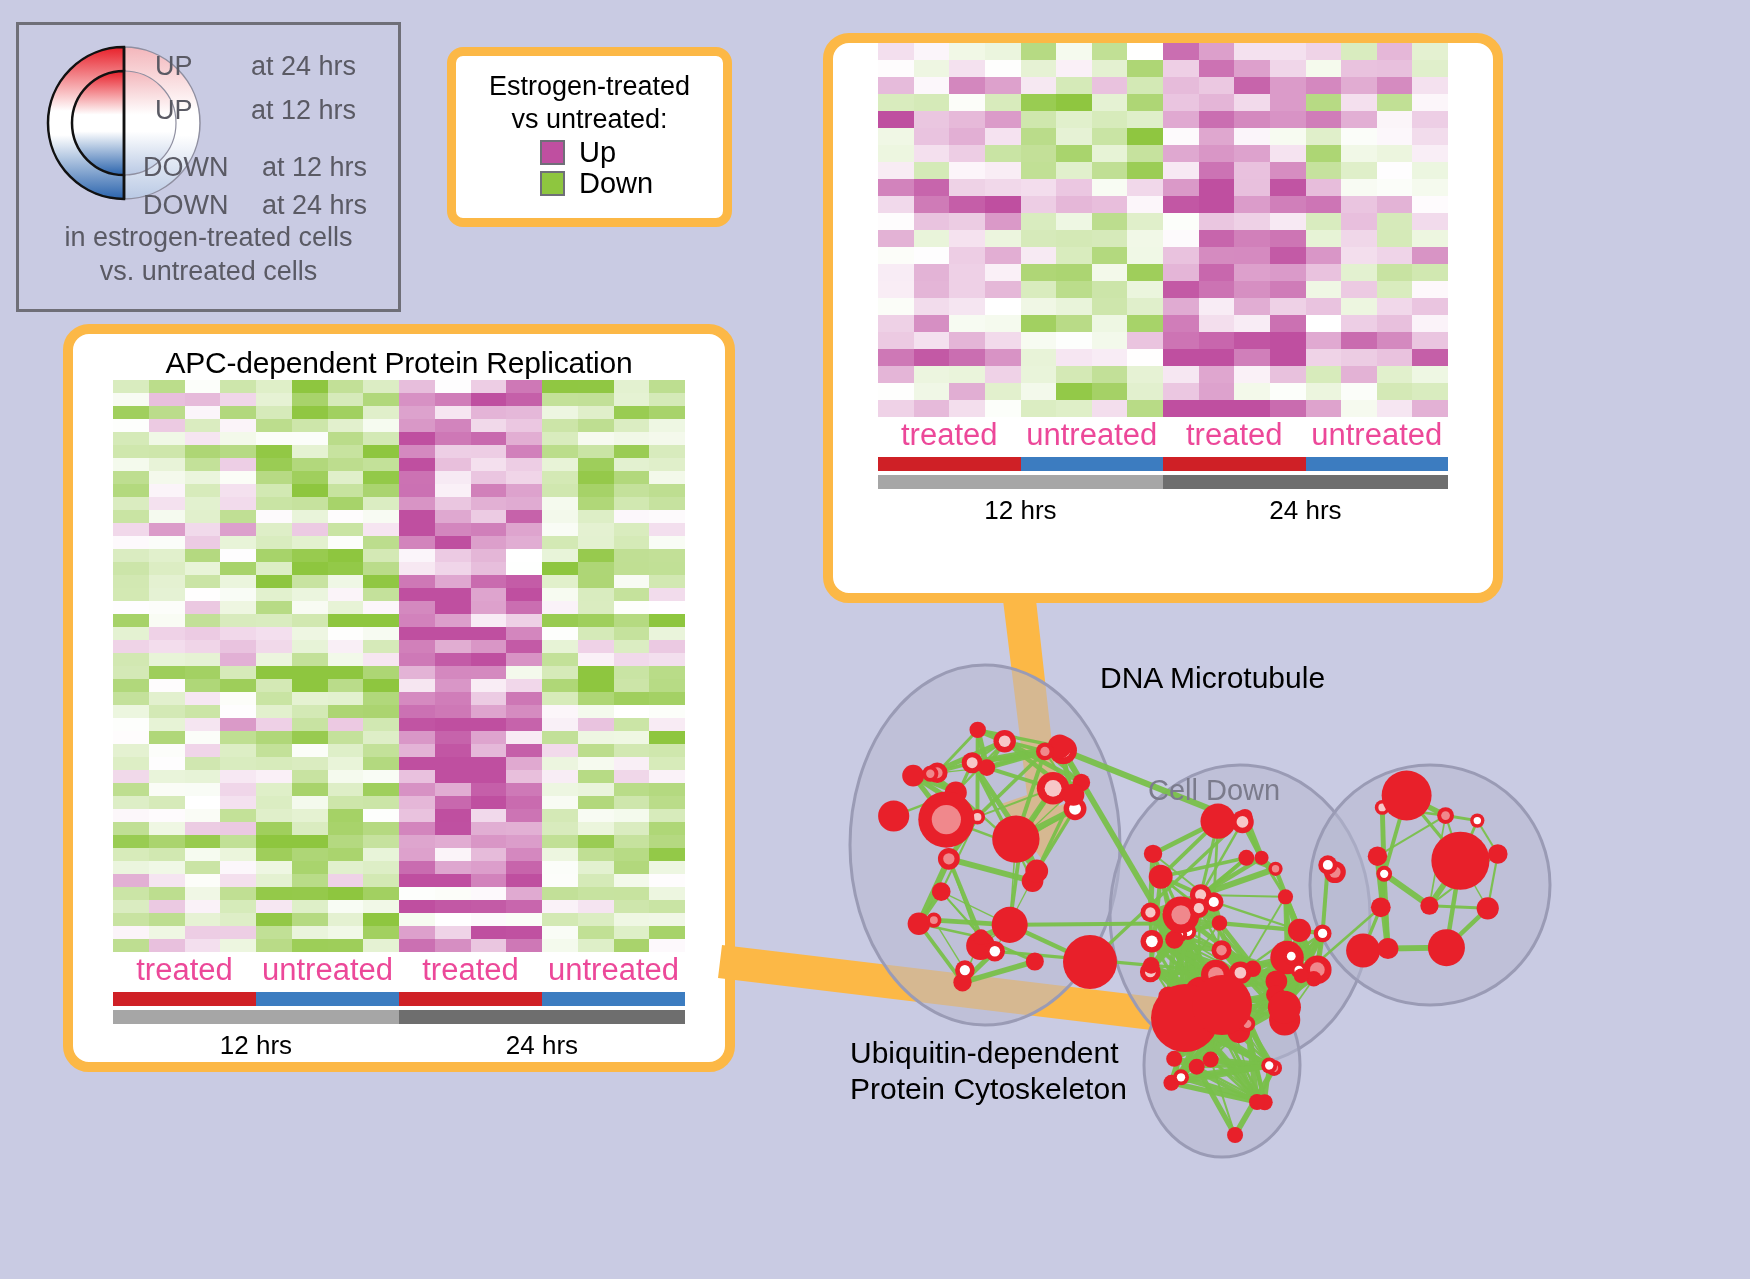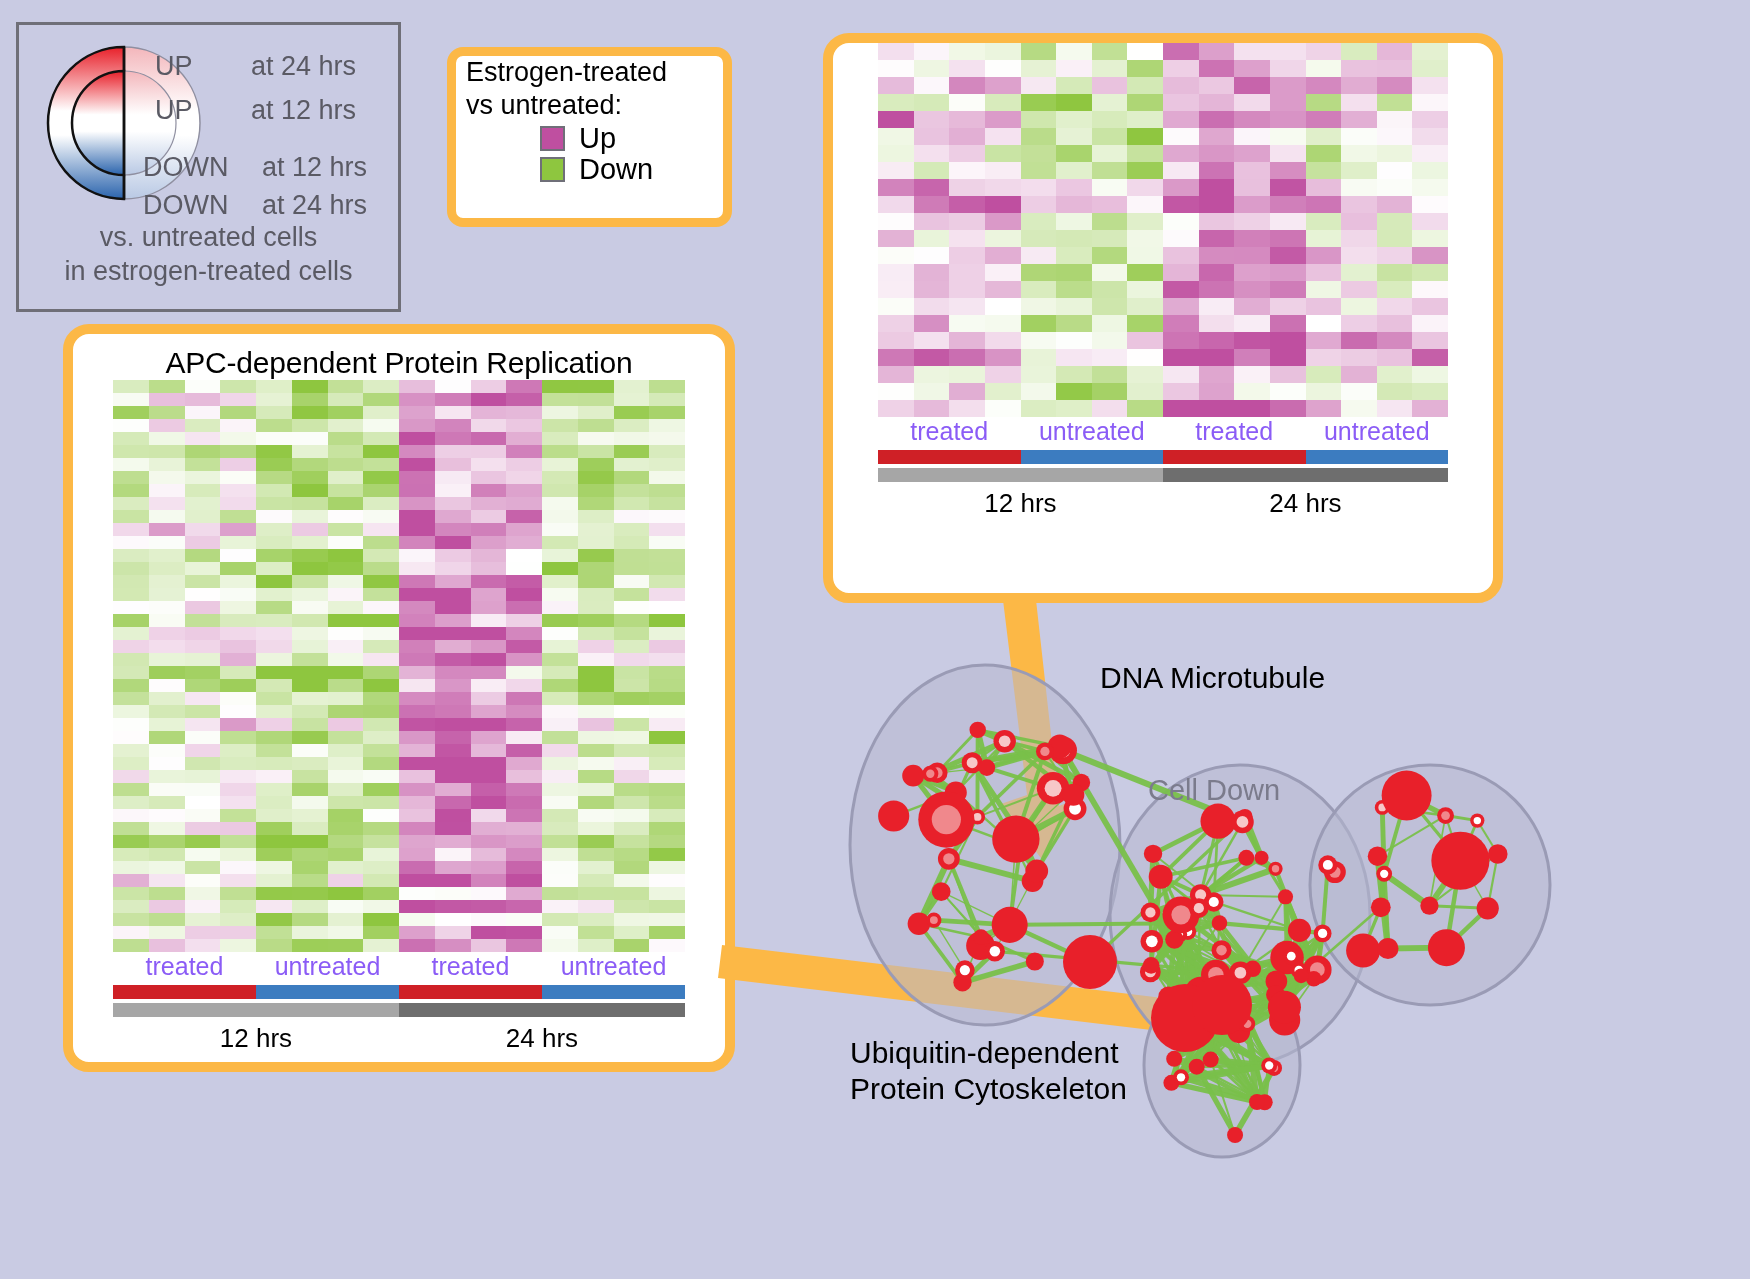--- a/index.html
+++ b/index.html
@@ -25,41 +25,41 @@
     position:absolute;left:0;right:0;top:196px;text-align:center;
     font-size:27px;color:#5a5a64;line-height:1.25;
   }
 
   
   #key-box{
     position:absolute;left:447px;top:47px;width:285px;height:180px;
     border:9px solid #fcb846;border-radius:16px;background:#ffffff;
     box-sizing:border-box;
   }
-  #key-inner{padding:0 10px 0 10px;text-align:left;}
+  #key-inner{padding:14px 10px 0 10px;text-align:center;}
   #key-title{font-size:27px;color:#000;line-height:1.22;}
   .key-row{display:flex;align-items:center;justify-content:flex-start;
            margin:2px 0 0 74px;}
   .swatch{width:25px;height:25px;border:2px solid #6f6f78;box-sizing:border-box;
           margin-right:14px;}
   .key-label{font-size:29px;color:#000;line-height:1;}
 
   
   .panel{
     position:absolute;border:10px solid #fcb846;border-radius:26px;
     background:#ffffff;box-sizing:border-box;
   }
   .panel-title{
     text-align:center;font-size:30px;color:#000;margin-top:12px;
     letter-spacing:-.2px;
   }
   .hm{display:grid;margin:0 auto;}
   .hm div{width:100%;height:100%;}
   .grp-labels{display:flex;margin:0 auto;}
-  .grp-labels span{flex:1;text-align:center;font-size:25px;color:#8b5cf6;}
+  .grp-labels span{flex:1;text-align:center;font-size:31px;color:#ec4899;}
   .bar-row{display:flex;margin:4px auto 0 auto;}
   .bar-row div{height:14px;}
   .time-row{display:flex;margin:0 auto;}
   .time-row span{text-align:center;font-size:26px;color:#000;padding-top:6px;}
 
   
   #network{position:absolute;left:790px;top:610px;width:960px;height:669px;}
   .net-label{position:absolute;white-space:pre-line;line-height:1.2;}
   #lbl-dna{left:310px;top:50px;font-size:30px;color:#000;}
   #lbl-cc{left:358px;top:163px;font-size:29px;color:#7b7b8c;}
@@ -112,22 +112,22 @@
     <span class="wl-kw" style="left:136px;top:70px;">UP</span>
     <span class="wl-row" style="left:232px;top:70px;">at 12 hrs</span>
 
     <span class="wl-kw" style="left:124px;top:127px;">DOWN</span>
     <span class="wl-row" style="left:243px;top:127px;">at 12 hrs</span>
 
     <span class="wl-kw" style="left:124px;top:165px;">DOWN</span>
     <span class="wl-row" style="left:243px;top:165px;">at 24 hrs</span>
 
     <div id="wl-caption">
+      <div>in estrogen-treated cells</div>
       <div>vs. untreated cells</div>
-      <div>in estrogen-treated cells</div>
     </div>
   </div>
 
   <div id="key-box">
     <div id="key-inner">
       <div id="key-title">
         <div>Estrogen-treated</div>
         <div>vs untreated:</div>
       </div>
       <div class="key-row">

